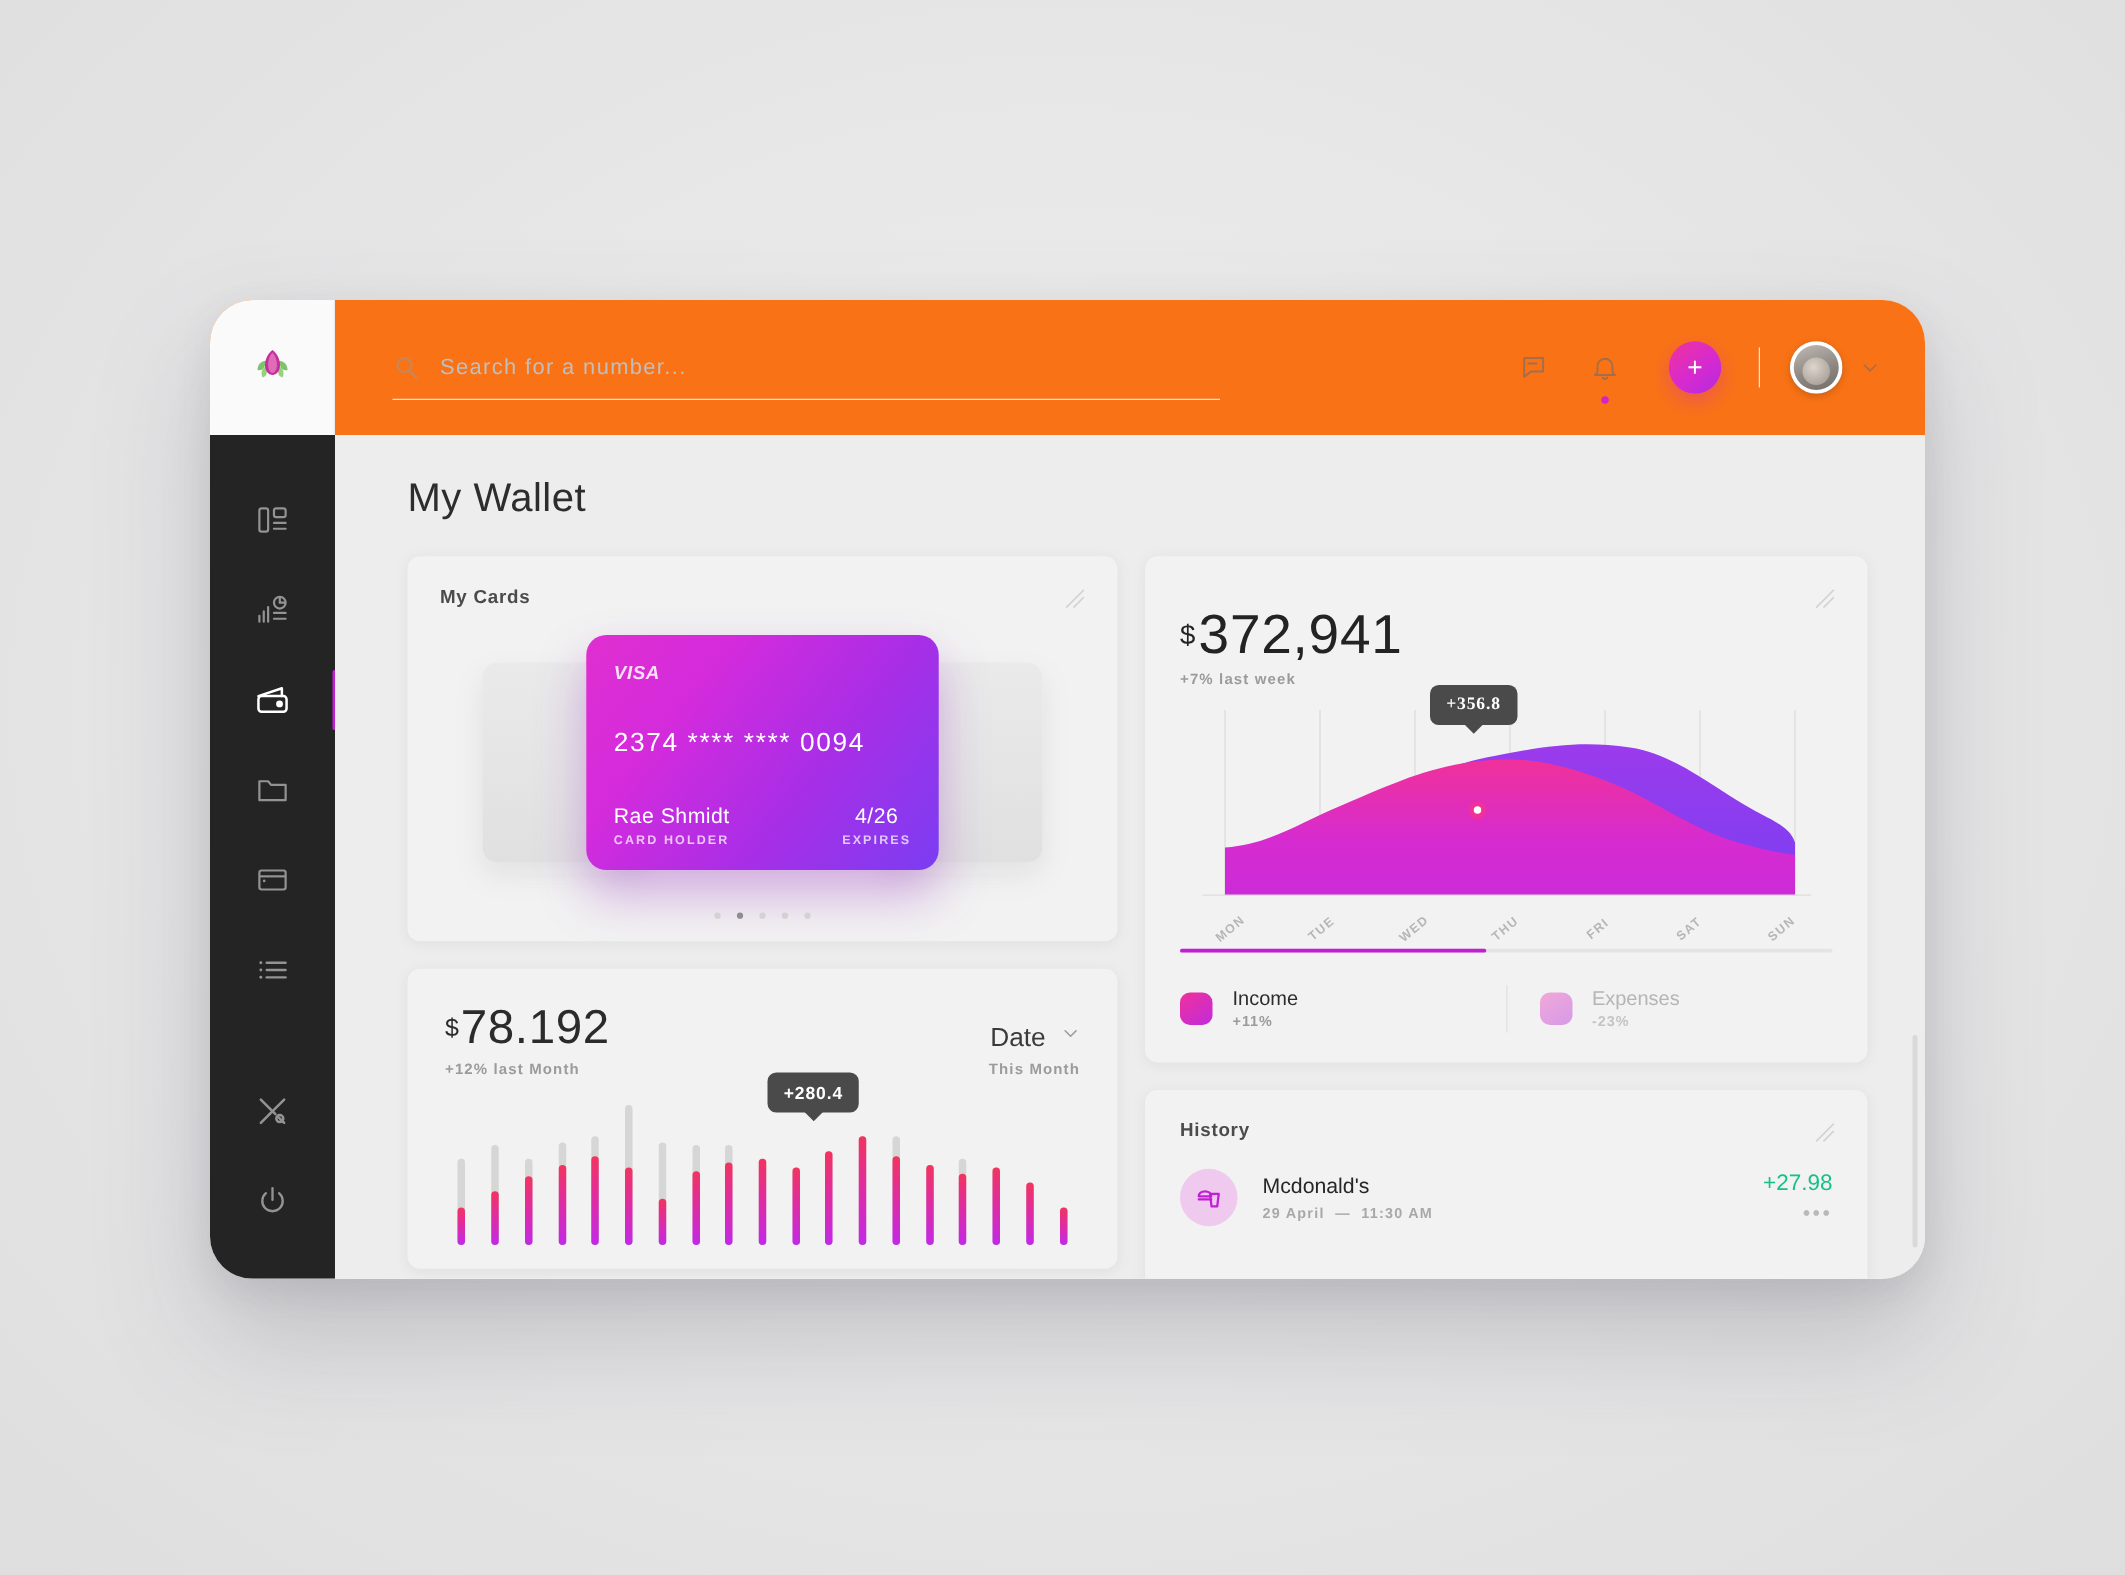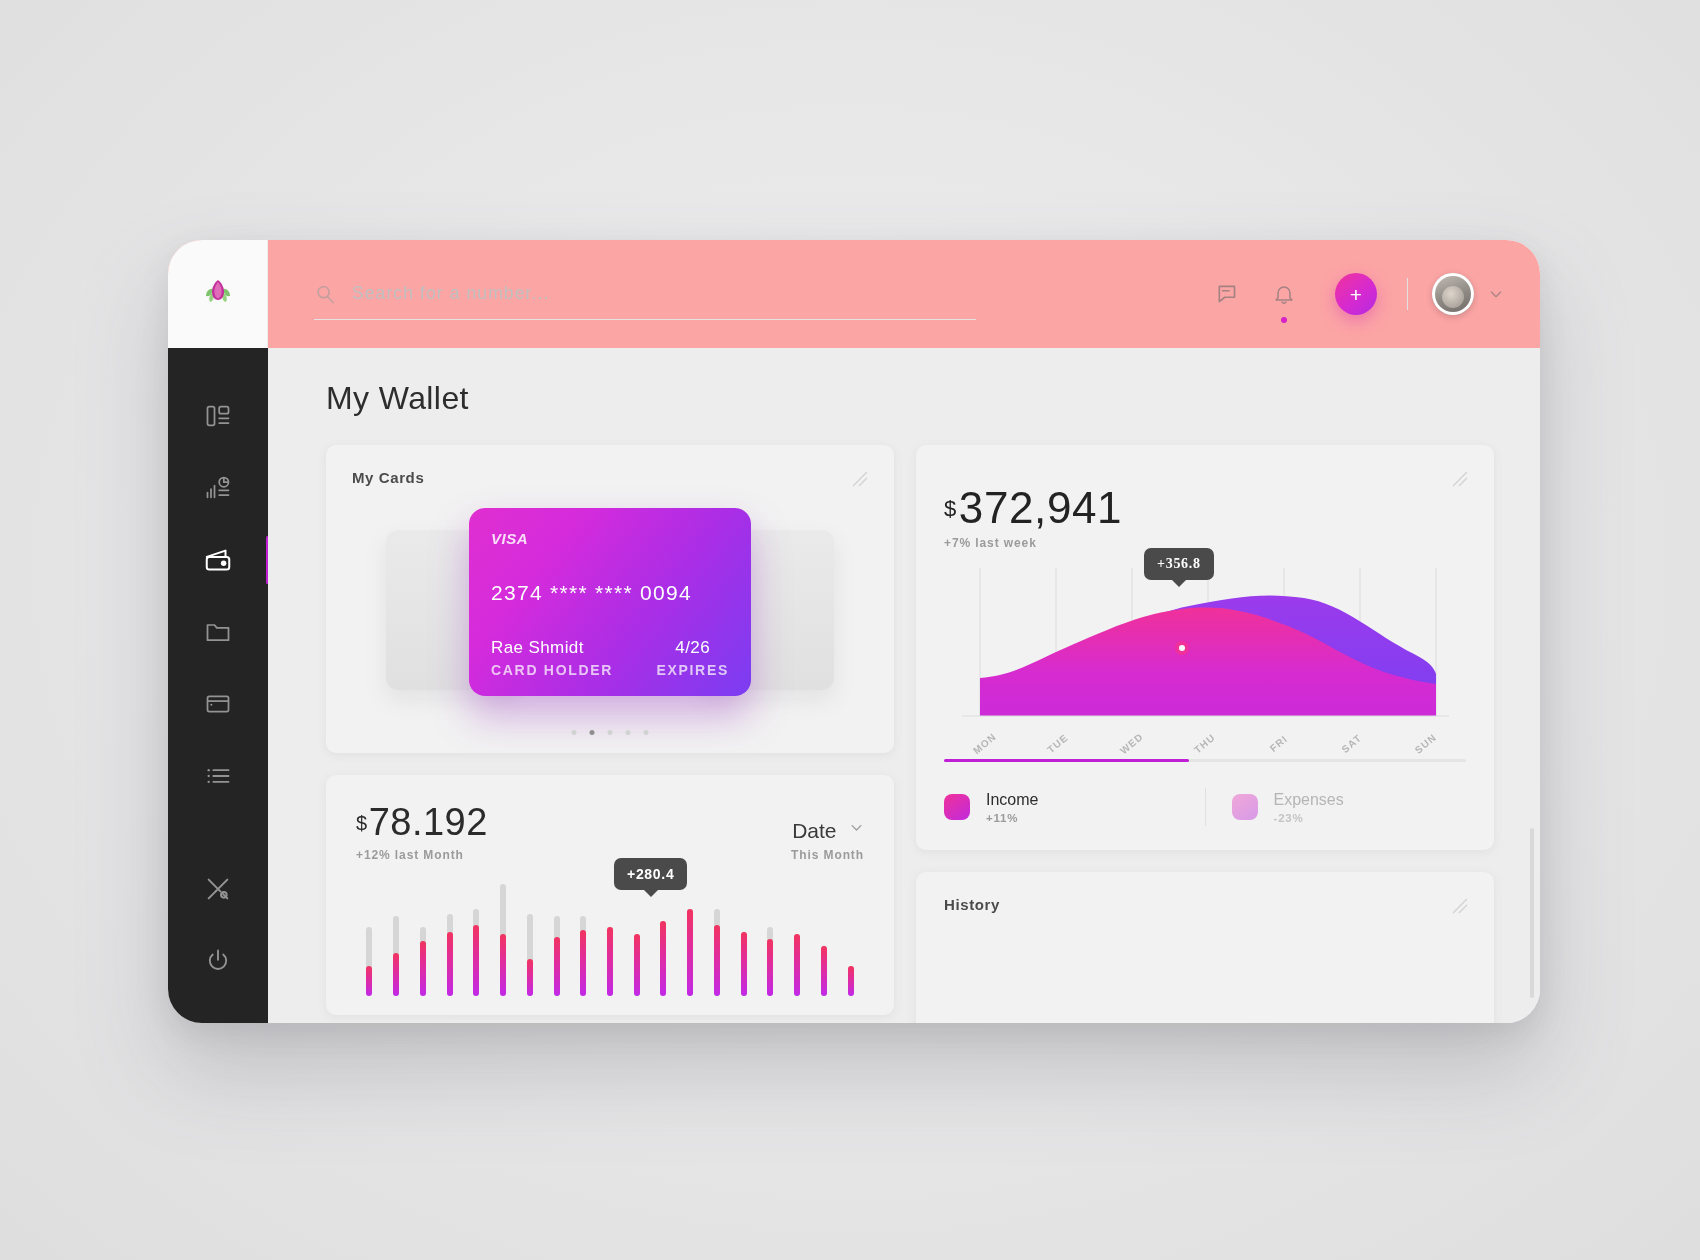--- a/index.html
+++ b/index.html
@@ -21,21 +21,21 @@
     background: #ffffff;
     border-radius: 34px;
     box-shadow: 0 46px 90px rgba(90,90,100,.26), 0 10px 28px rgba(90,90,100,.12);
     overflow: hidden;
   }
   #window-inner { position: relative; width: 100%; height: 100%; }
 
   
   #topbar {
     position: absolute; left: 0; top: 0; width: 100%; height: 108px;
-    background: #fca5a5;
+    background: #f97316;
     display: flex; align-items: center;
   }
   #logo-cell {
     width: 100px; height: 108px;
     display: flex; align-items: center; justify-content: center;
     border-right: 1px solid #ececec;
     background: #fafafa;
   }
   .logo-mark { width: 40px; height: 40px; display:block; }
 
@@ -171,21 +171,21 @@
   #visa-logo {
     font-style: italic; font-weight: 700; font-size: 15px;
     letter-spacing: .5px; color: rgba(255,255,255,.85);
   }
   #card-number {
     font-size: 21px; letter-spacing: 1.3px; font-weight: 400;
     color: #fff; white-space: nowrap;
   }
   #card-bottom { display: flex; justify-content: space-between; align-items: flex-end; }
   .cb-name { font-size: 17px; letter-spacing: .4px; }
-  .cb-label { font-size: 14px; letter-spacing: 1.7px; font-weight: 700; color: rgba(255,255,255,.72); margin-top: 4px; }
+  .cb-label { font-size: 10px; letter-spacing: 1.7px; font-weight: 700; color: rgba(255,255,255,.72); margin-top: 4px; }
   .cb-right { text-align: center; }
   #card-dots {
     position: absolute; bottom: 18px; left: 50%; transform: translateX(-50%);
     display: flex; gap: 13px;
   }
   .cdot { width: 5px; height: 5px; border-radius: 50%; background: #d2d2d2; cursor: pointer; }
   .cdot.on { background: #8e8e8e; }
 
   
   #stats-card { height: 240px; margin-top: 22px; padding: 26px 30px 0 30px; overflow: hidden; }
@@ -652,20 +652,37 @@
           </div>
         </div>
 
         <div class="card" id="history-card">
           <div class="card-title">History</div>
           <svg class="card-menu" viewBox="0 0 24 24" stroke="#9a9a9a" stroke-width="1.6">
             <line x1="4" y1="20" x2="20" y2="4" stroke-linecap="round"></line>
             <line x1="11" y1="20" x2="20" y2="11" stroke-linecap="round"></line>
           </svg>
 
+          <div class="history-row">
+            <span class="hist-avatar">
+              <svg width="24" height="24" viewBox="0 0 24 24" fill="none" stroke="#c11fd6" stroke-width="1.8">
+                <path d="M13 9h7l-1.2 10H14.2z" stroke-linejoin="round"></path>
+                <path d="M4 11c0-2.4 2.2-4 5-4s5 1.6 5 4z" stroke-linejoin="round"></path>
+                <line x1="4" y1="13.5" x2="14" y2="13.5" stroke-linecap="round"></line>
+              </svg>
+            </span>
+            <span class="hist-main">
+              <span class="hist-name" style="display:block">Mcdonald's</span>
+              <span class="hist-meta" style="display:block"><span>29 April</span> &nbsp;<span>—</span>&nbsp; <span>11:30 AM</span></span>
+            </span>
+            <span class="hist-right">
+              <span class="hist-amount" style="display:block">+27.98</span>
+              <span class="hist-more" style="display:block">•••</span>
+            </span>
+          </div>
         </div>
       </div>
     </div>
 
     <div id="scrollbar"></div>
   </div>
 
 </div>
 </div>
 

